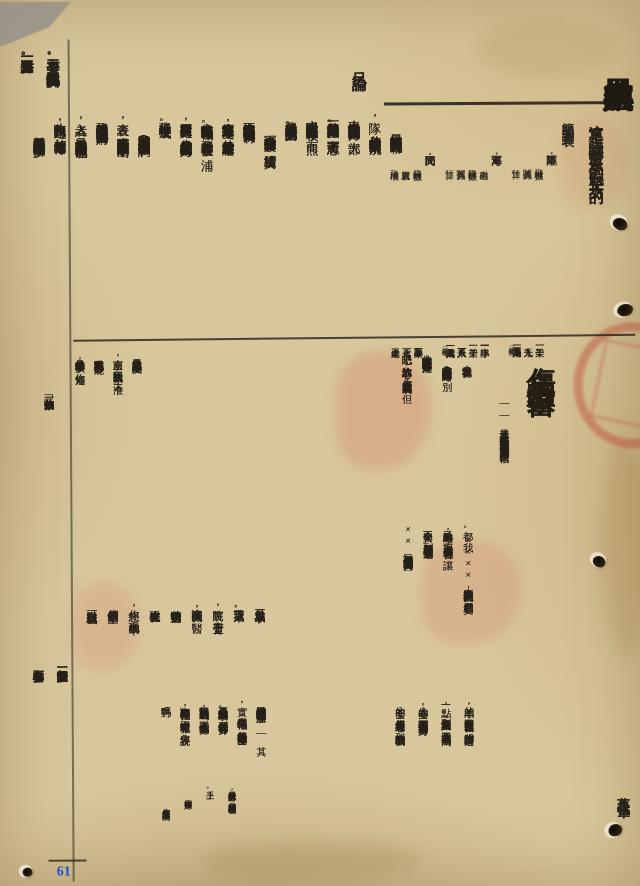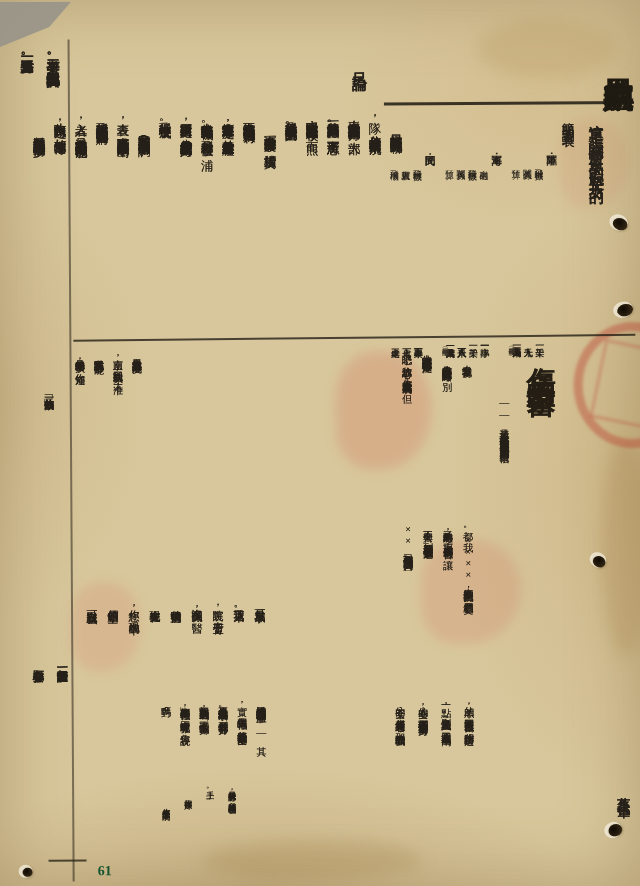--- a/index.html
+++ b/index.html
@@ -56,21 +56,21 @@
   .band-a-r{left:388px;top:348px;width:86px;height:172px;font-size:10px;}
   .band-a-l{left:78px;top:350px;width:66px;height:170px;font-size:10px;gap:5px;}
   .band-b-r{left:388px;top:524px;width:86px;height:174px;font-size:10px;}
   .band-b-l{left:80px;top:600px;width:186px;height:152px;font-size:11px;gap:6px;}
   .band-c-r{left:392px;top:700px;width:82px;height:178px;font-size:10px;gap:9px;}
   .band-c-m{left:138px;top:698px;width:128px;height:180px;font-size:10px;gap:5px;}
   .closing{left:86px;top:784px;width:148px;height:98px;font-size:8px;gap:11px;}
   .l-margin-up{position:absolute;left:42px;top:390px;height:210px;font-size:10px;}
   .l-margin-low{left:24px;top:660px;width:44px;height:215px;font-size:11px;gap:9px;font-weight:bold;}
   .signature{position:absolute;left:612px;top:788px;height:86px;font-size:13px;font-weight:bold;letter-spacing:3px;}
-  .pagenum{position:absolute;left:54px;top:862px;font-size:14px;font-weight:bold;color:#14532d;font-family:"Liberation Serif",serif;margin-left:41px;}
+  .pagenum{position:absolute;left:54px;top:862px;font-size:14px;font-weight:bold;color:#1d4ed8;font-family:"Liberation Serif",serif;}
   .pagenum-rule{position:absolute;left:46px;top:858px;width:38px;height:2px;background:#2a2419;opacity:.8;}
   
   .corner-tl{position:absolute;left:0;top:0;width:74px;height:46px;background:#98948a;
     clip-path:polygon(0 0,100% 0,70% 55%,0 100%);opacity:.9;}
   .stamp{position:absolute;left:574px;top:324px;width:100px;height:108px;border-radius:50%;
     border:9px solid rgba(186,60,45,.40);filter:blur(1.5px);}
   .stamp::after{content:"";position:absolute;inset:14px;border:3px solid rgba(186,60,45,.30);
     transform:rotate(12deg);}
   .smear{position:absolute;border-radius:45% 55% 60% 40%;filter:blur(6px);pointer-events:none;}
   .sm1{left:336px;top:352px;width:96px;height:118px;background:rgba(205,80,60,.20);}

